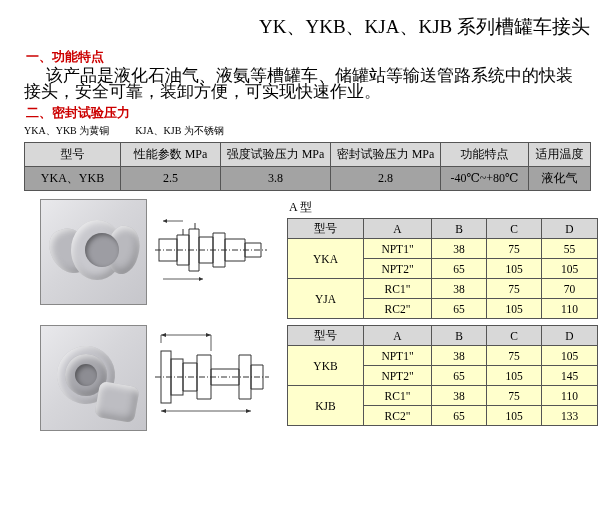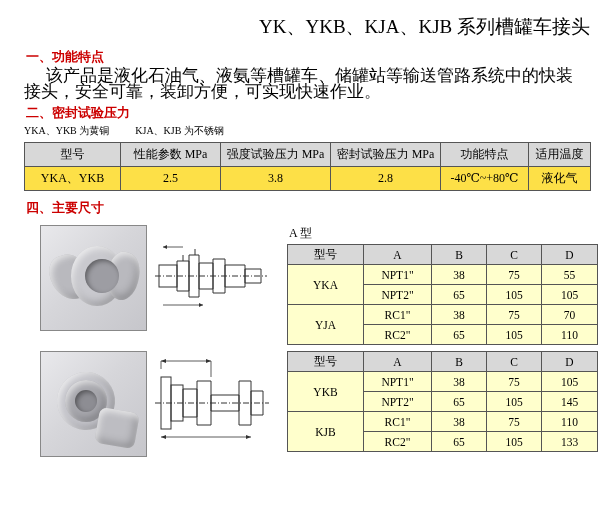--- a/index.html
+++ b/index.html
@@ -67,21 +67,21 @@
     text-align: center;
     font-size: 12px;
     height: 23px;
     padding: 0;
   }
   table.perf thead th {
     background: #d8d8d8;
     font-weight: normal;
   }
   table.perf tbody td {
-    background: #fde047;
+    background: #a3a3a3;
   }
   
   .dims {
     margin-top: 8px;
     position: relative;
   }
   .row-block {
     display: flex;
     align-items: flex-start;
     margin-left: 30px;
@@ -187,21 +187,20 @@
         <td>YKA、YKB</td>
         <td>2.5</td>
         <td>3.8</td>
         <td>2.8</td>
         <td>-40℃~+80℃</td>
         <td>液化气</td>
       </tr>
     </tbody>
   </table>
 
-  <div class="section-head" style="margin-top:8px">四、主要尺寸</div>
 
   <div class="dims">
 
     <div class="row-block">
       <div class="photo">
         <div class="blob b1"></div>
           <div class="blob b2"></div>
           <div class="blob b4"></div>
           <div class="blob b3"></div>
       </div>

